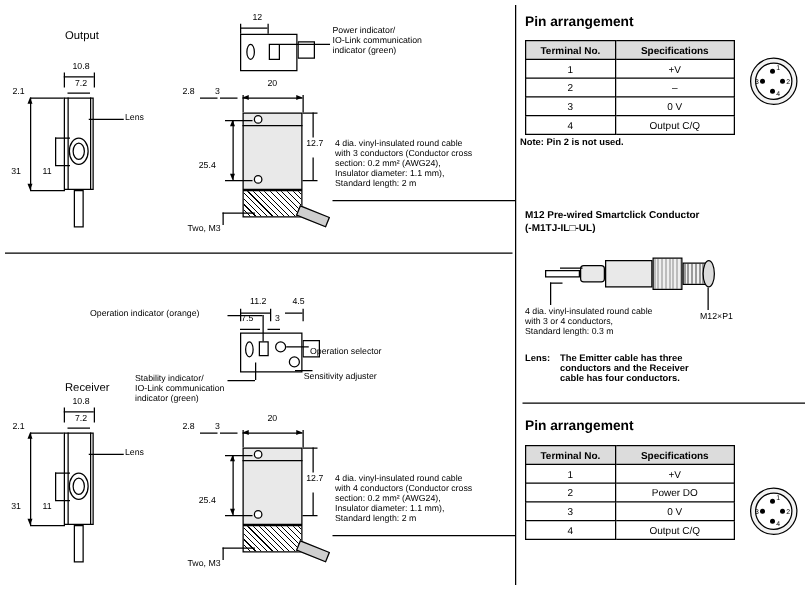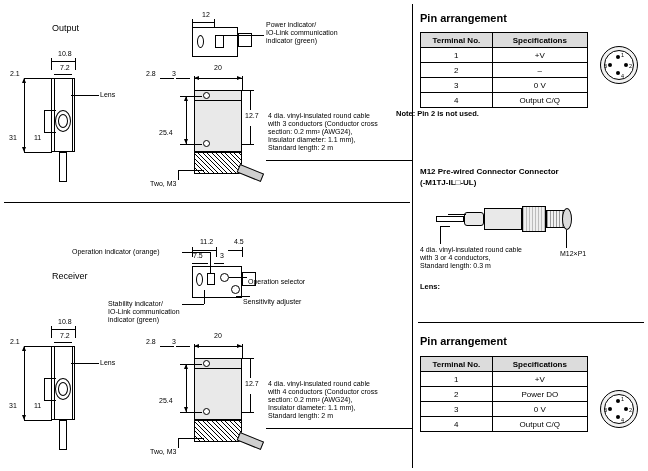--- a/index.html
+++ b/index.html
@@ -161,21 +161,21 @@
   <div class="ln vl" style="left:186px;top:96px;height:48px;"></div>
   <div class="arw arw-u" style="left:184px;top:96px;"></div>
   <div class="arw arw-d" style="left:184px;top:139px;"></div>
   <div class="ln hl" style="left:180px;top:96px;width:22px;"></div>
   <div class="ln hl" style="left:180px;top:144px;width:22px;"></div>
 
   <div class="txt" style="left:150px;top:180px;">Two, M3</div>
   <div class="ln hl" style="left:178px;top:170px;width:26px;"></div>
   <div class="ln vl" style="left:178px;top:170px;height:10px;"></div>
 
-  <div class="txt" style="left:52px;top:272px;font-size:9px;">Receiver</div>
+  <div class="txt" style="left:52px;top:306px;font-size:9px;">Receiver</div>
 
   <div class="txt" style="left:58px;top:318px;">10.8</div>
   <div class="ln hl" style="left:51px;top:329px;width:24px;"></div>
   <div class="ln vl" style="left:51px;top:326px;height:12px;"></div>
   <div class="ln vl" style="left:75px;top:326px;height:12px;"></div>
 
   <div class="txt" style="left:60px;top:332px;">7.2</div>
   <div class="ln hl" style="left:54px;top:342px;width:18px;"></div>
 
   <div class="txt" style="left:10px;top:338px;">2.1</div>
@@ -302,54 +302,57 @@
         <td>3</td>
         <td>0 V</td>
       </tr>
       <tr>
         <td>4</td>
         <td>Output C/Q</td>
       </tr>
     </tbody>
   </table>
 
-  <div class="txt b" style="left:396px;top:110px;font-size:7.5px;">Note: Pin 2 is not used.</div>
+  <div class="txt b" style="left:416px;top:110px;font-size:7.5px;">Note: Pin 2 is not used.</div>
 
   <div class="conn" style="left:600px;top:46px;width:38px;height:38px;"></div>
   <div class="conn" style="left:604px;top:50px;width:30px;height:30px;background:#fff;"></div>
   <div class="dot" style="left:616px;top:55px;width:4px;height:4px;"></div>
   <div class="dot" style="left:608px;top:63px;width:4px;height:4px;"></div>
   <div class="dot" style="left:624px;top:63px;width:4px;height:4px;"></div>
   <div class="dot" style="left:616px;top:71px;width:4px;height:4px;"></div>
   <div class="pinlbl" style="left:621px;top:52px;">1</div>
   <div class="pinlbl" style="left:604px;top:63px;">3</div>
   <div class="pinlbl" style="left:629px;top:63px;">2</div>
   <div class="pinlbl" style="left:621px;top:73px;">4</div>
 
-  <div class="txt b" style="left:420px;top:168px;font-size:8px;">M12 Pre-wired Connector Connector</div>
+  <div class="txt b" style="left:420px;top:168px;font-size:8px;">M12 Pre-wired Smartclick Conductor</div>
   <div class="txt b" style="left:420px;top:179px;font-size:8px;">(-M1TJ-IL□-UL)</div>
 
   <div class="box" style="left:436px;top:216px;width:28px;height:6px;"></div>
   <div class="box-gray" style="left:464px;top:212px;width:20px;height:14px;border-radius:3px;"></div>
   <div class="box-gray" style="left:484px;top:208px;width:38px;height:22px;"></div>
   <div class="box-gray" style="left:522px;top:206px;width:24px;height:26px;background:repeating-linear-gradient(90deg,#bcbcbc 0 1.5px,#efefef 1.5px 3px);"></div>
   <div class="box-gray" style="left:546px;top:210px;width:20px;height:18px;background:repeating-linear-gradient(90deg,#9a9a9a 0 1.5px,#f2f2f2 1.5px 3px);"></div>
   <div class="ell" style="left:562px;top:208px;width:10px;height:22px;background:#dcdcdc;"></div>
   <div class="ln hl" style="left:448px;top:214px;width:18px;"></div>
 
   <div class="ln vl" style="left:566px;top:230px;height:18px;"></div>
   <div class="txt" style="left:560px;top:250px;">M12×P1</div>
 
   <div class="ln hl" style="left:440px;top:226px;width:10px;"></div>
   <div class="ln vl" style="left:440px;top:226px;height:18px;"></div>
   <div class="txt" style="left:420px;top:246px;">4 dia. vinyl-insulated round cable
 with 3 or 4 conductors,
 Standard length: 0.3 m</div>
 
   <div class="txt b" style="left:420px;top:283px;font-size:7.5px;">Lens:</div>
+  <div class="txt b" style="left:448px;top:283px;font-size:7.5px;">The Emitter cable has three
+conductors and the Receiver
+cable has four conductors.</div>
 
   <div class="ttl" style="left:420px;top:335px;">Pin arrangement</div>
 
   <table class="pin" style="left:420px;top:356px;width:168px;">
     <thead>
       <tr>
         <th style="width:72px;">Terminal No.</th>
         <th style="width:96px;">Specifications</th>
       </tr>
     </thead>

